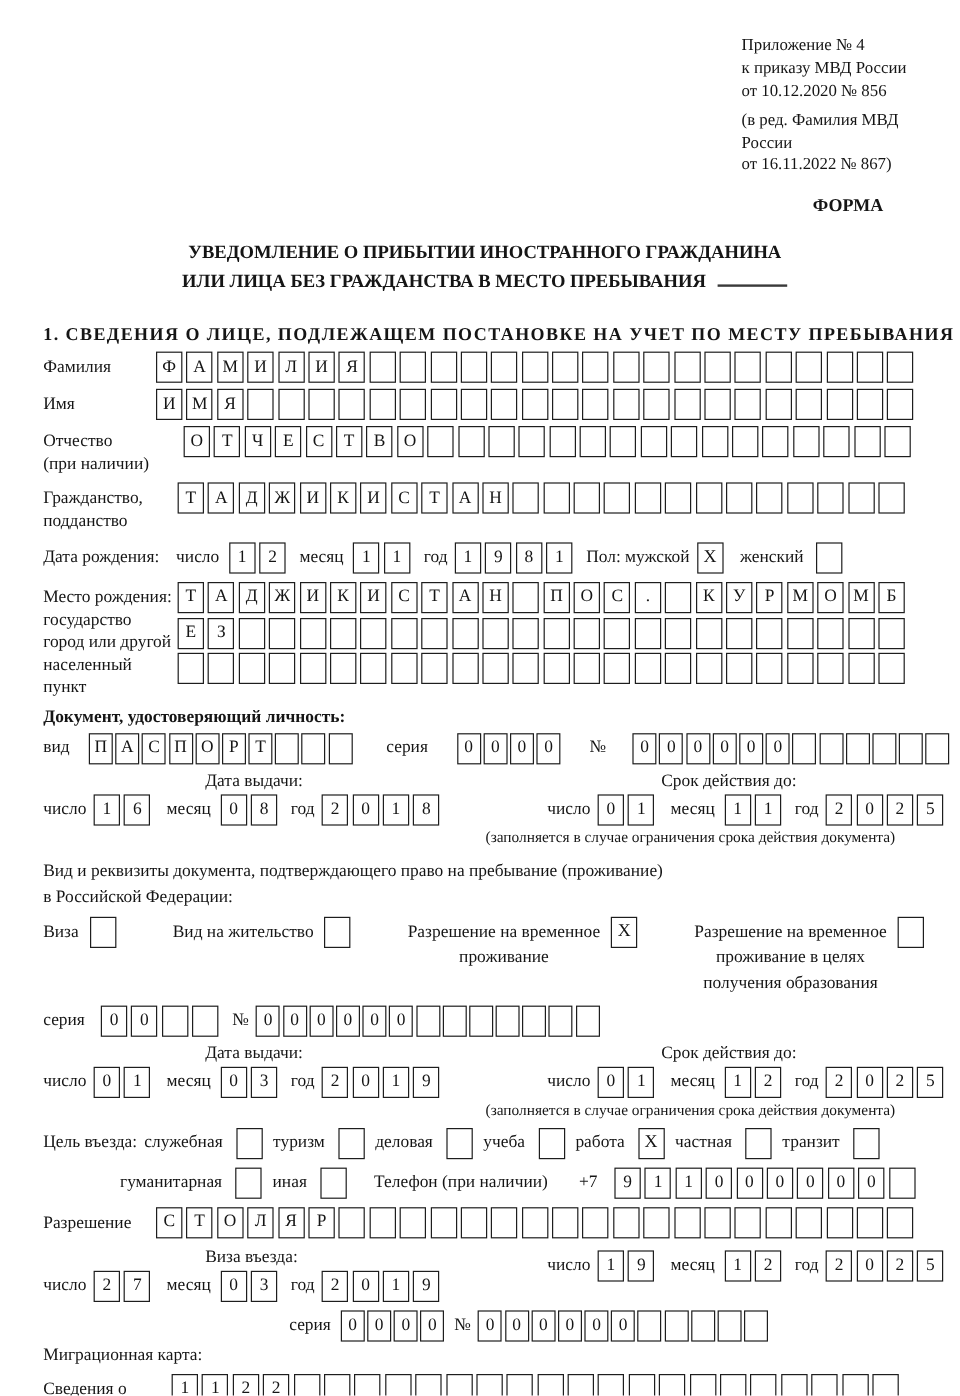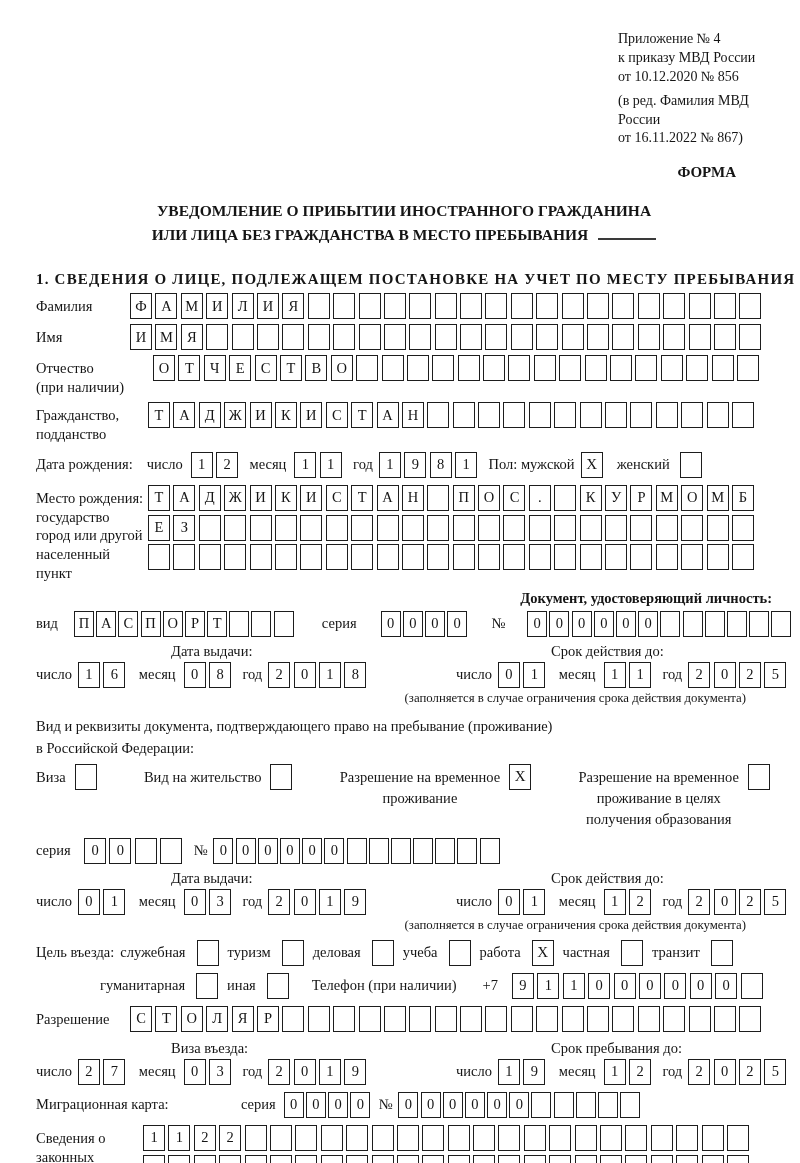--- a/index.html
+++ b/index.html
@@ -42,21 +42,21 @@
     border: 1.6px solid #1d1d1d; background:#fff;
     display: inline-flex; align-items: center; justify-content: center;
     font-size: 15px;
   }
   .stack { display: flex; flex-direction: column; }
   .stack .cells { margin-bottom: 3.8px; }
   .lab { padding-top: 4px; }
   .ml6 { margin-left: 6px; } .ml8 { margin-left: 8px; } .ml10 { margin-left: 10px; }
   .ml14 { margin-left: 14px; } .ml20 { margin-left: 20px; }
 
-  .center-bold { text-align: right; font-weight: bold; font-size: 14.5px; margin-top: 7px; }
+  .center-bold { text-align: left; font-weight: bold; font-size: 14.5px; margin-top: 7px; }
 
   
   .dates { display: flex; margin-top: 6px; }
   .dcol1 { width: 420px; }
   .dcol2 { width: 316px; }
   .dhead1 { margin-left: 135px; }
   .dhead2 { margin-left: 95px; }
   .dline { display: flex; align-items: flex-start; margin-top: 2px; }
   .note-r { text-align: right; padding-right: 26px; font-size: 12.8px; margin-top: 3px; }
 
@@ -617,21 +617,20 @@
         <div class="lab ml8">год</div>
         <div class="cells ml6">
             <span class="cell">2</span>
             <span class="cell">0</span>
             <span class="cell">1</span>
             <span class="cell">9</span>
           </div>
       </div>
     </div>
     <div class="dcol2">
-      <div class="dhead2">Срок пребывания до:</div>
       <div class="dline">
         <div class="lab">число</div>
         <div class="cells ml6">
             <span class="cell">1</span>
             <span class="cell">9</span>
           </div>
         <div class="lab ml10">месяц</div>
         <div class="cells ml8">
             <span class="cell">1</span>
             <span class="cell">2</span>
@@ -641,21 +640,21 @@
             <span class="cell">2</span>
             <span class="cell">0</span>
             <span class="cell">2</span>
             <span class="cell">5</span>
           </div>
       </div>
     </div>
   </div>
 
   <div class="frow tight" style="margin-top:7px;">
-    <div class="lab" style="width:205px;">Миграционная карта:</div>
+    <div class="lab" style="width:205px;margin-top:25px;">Миграционная карта:</div>
     <div class="lab">серия</div>
     <div class="cells ml8">
         <span class="cell">0</span>
         <span class="cell">0</span>
         <span class="cell">0</span>
         <span class="cell">0</span>
       </div>
     <div class="lab ml6">№</div>
     <div class="cells ml6">
         <span class="cell">0</span>

